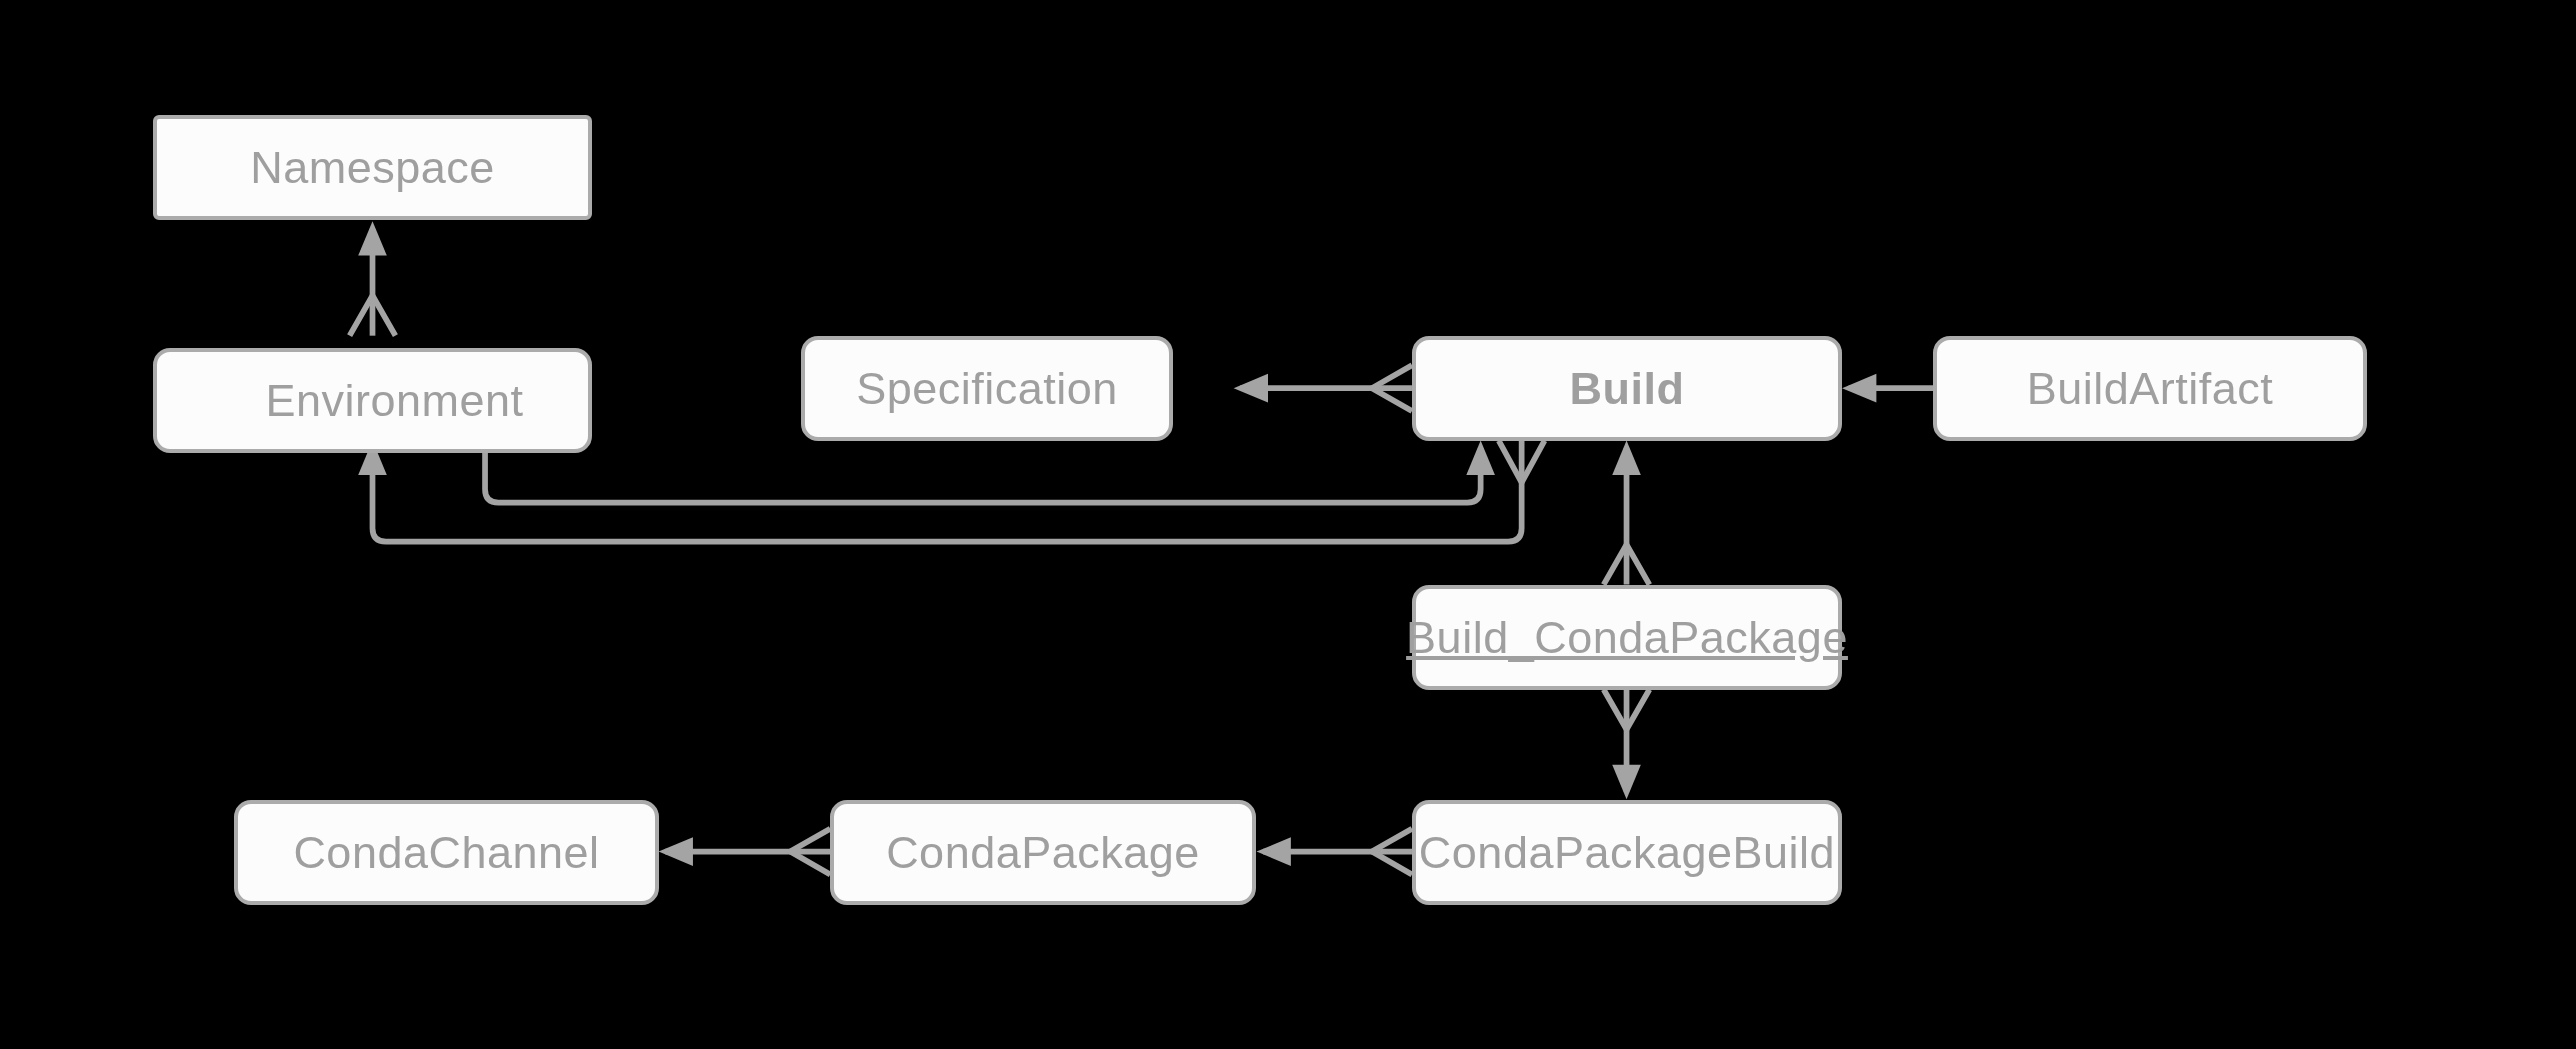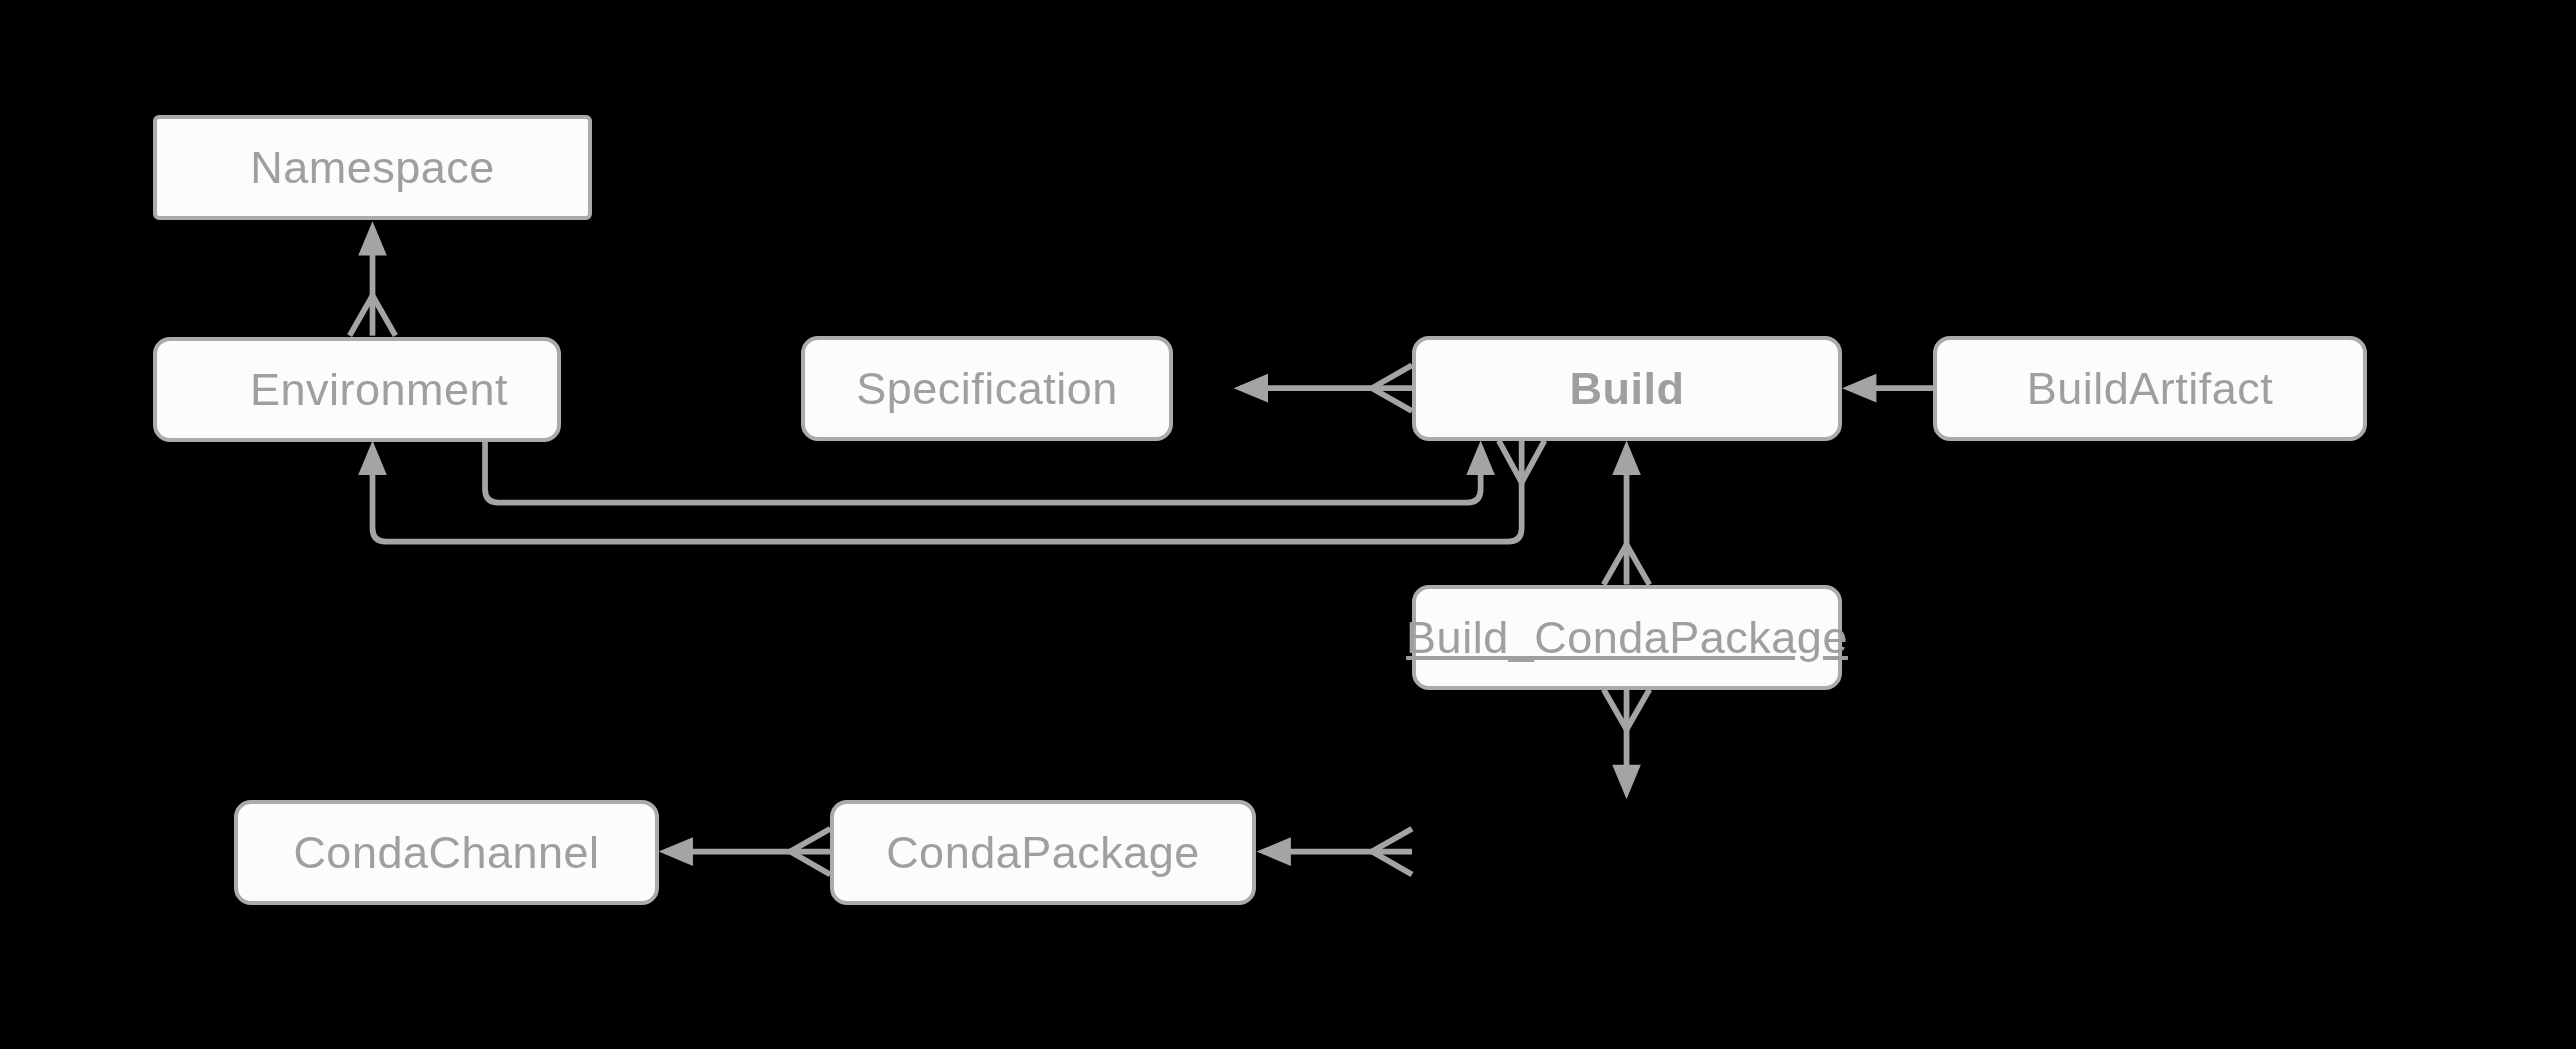--- a/index.html
+++ b/index.html
@@ -21,21 +21,21 @@
     border:4.8px solid #ababab;
     border-radius:17px;
     box-sizing:border-box;
     display:flex;align-items:center;justify-content:center;
     color:#9f9f9f;
     font-size:45px;
     letter-spacing:0.5px;
     white-space:nowrap;
   }
   .e-namespace        {left:153px;  top:115px;  width:439px;border-radius:6px;}
-  .e-environment      {left:153px;  top:337px;  width:408px;padding-left:44px;}
+  .e-environment      {left:153px;  top:348px;  width:439px;padding-left:44px;}
   .e-specification    {left:801px;  top:336px;  width:372px;}
   .e-build            {left:1412px; top:336px;  width:430px;font-weight:bold;}
   .e-buildartifact    {left:1933px; top:336px;  width:434px;}
   .e-build-condapackage{left:1412px;top:585px;  width:430px;text-decoration:underline;}
   .e-condachannel     {left:234px;  top:800px;  width:425px;}
   .e-condapackage     {left:830px;  top:800px;  width:426px;text-align:right;}
   .e-condapackagebuild{left:1412px; top:800px;  width:430px;}
 </style>
 </head>
 <body>
@@ -115,15 +115,18 @@
   </div>
   <div class="entity e-build-condapackage">
     <span>Build_CondaPackage</span>
   </div>
   <div class="entity e-condachannel">
     <span>CondaChannel</span>
   </div>
   <div class="entity e-condapackage">
     <span>CondaPackage</span>
   </div>
+  <div class="entity e-condapackagebuild">
+    <span>CondaPackageBuild</span>
+  </div>
 
 </div>
 
 
 </body></html>

